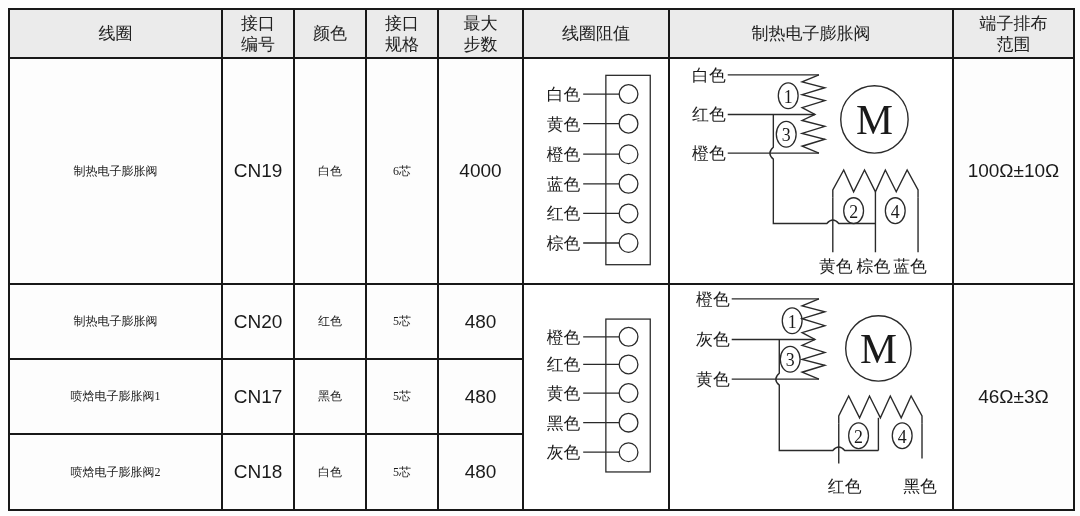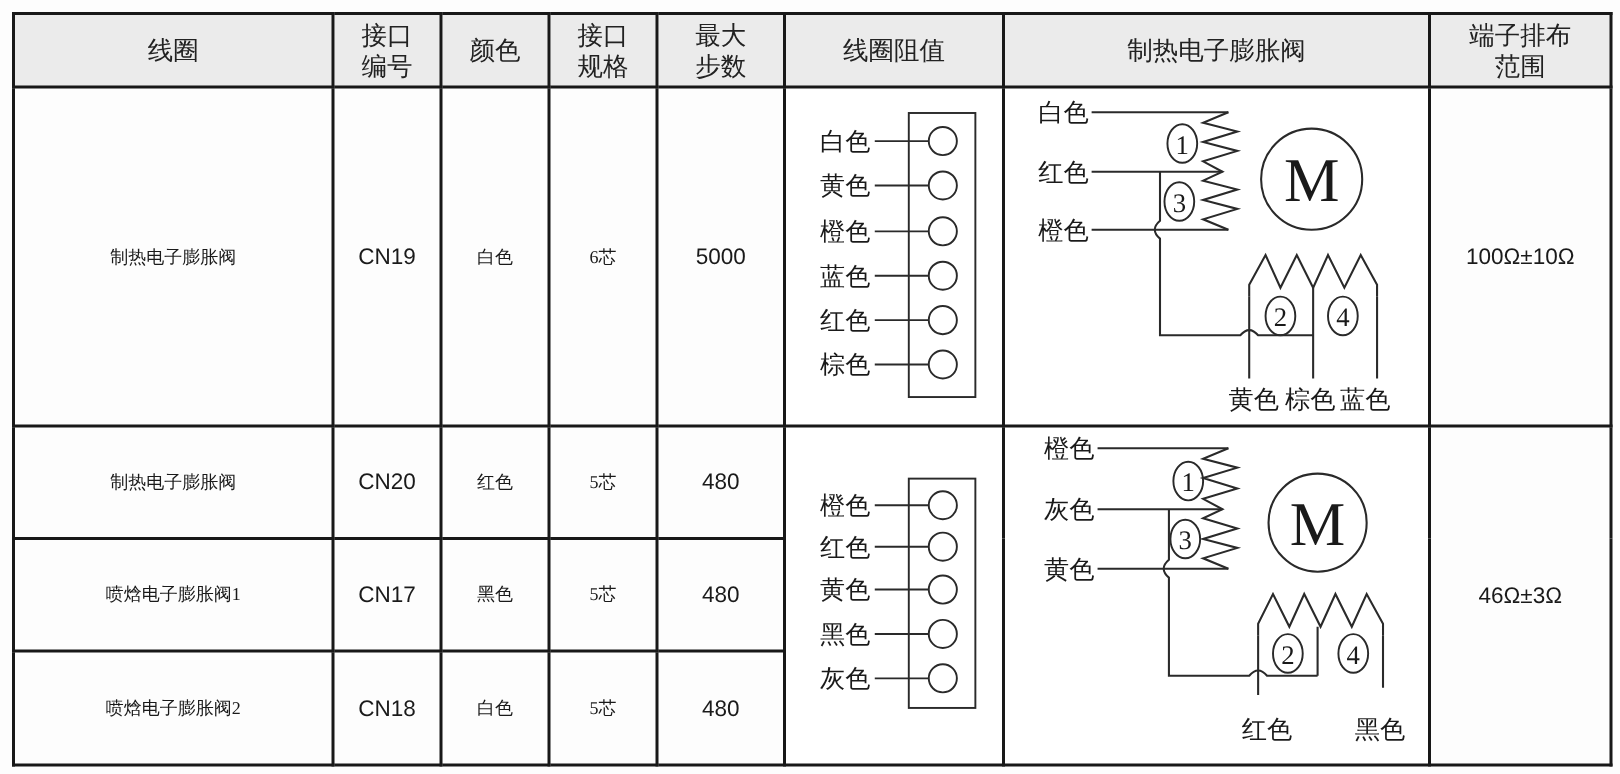--- a/index.html
+++ b/index.html
@@ -5,21 +5,21 @@
   html,body{margin:0;padding:0;background:#fdfdfd;}
   body{width:1080px;height:516px;position:relative;overflow:hidden;
        font-family:"Liberation Serif","DejaVu Serif",serif;color:#1a1a1a;}
   .wrap{position:absolute;left:8px;top:8px;}
   table{border-collapse:collapse;table-layout:fixed;border-radius:11px;}
   th,td{border:2px solid #181818;text-align:center;vertical-align:middle;
         padding:0;overflow:hidden;}
   th{background:#ebebeb;font-weight:normal;font-size:17px;line-height:21px;
      white-space:pre-line;color:#222;}
   td.cjk{font-size:12px;}
-  td.lat{font-family:"Liberation Sans","DejaVu Sans",sans-serif;font-size:15px;}
+  td.lat{font-family:"Liberation Sans","DejaVu Sans",sans-serif;font-size:19px;}
   td.diag{background:#fff;}
   svg{display:block;margin:0 auto;}
   svg text{font-family:"Liberation Serif","DejaVu Serif",serif;fill:#1a1a1a;}
   .ln{fill:none;stroke:#2a2a2a;stroke-width:1.4;}
   .lnt{fill:none;stroke:#2a2a2a;stroke-width:1.3;}
 </style>
 </head>
 <body>
 
 <div class="wrap">
@@ -49,21 +49,21 @@
     <th>制热电子膨胀阀</th>
     <th>端子排布
 范围</th>
   </tr>
 
   <tr style="height:226px">
     <td class="cjk">制热电子膨胀阀</td>
     <td class="lat">CN19</td>
     <td class="cjk">白色</td>
     <td class="cjk">6芯</td>
-    <td class="lat">5000</td>
+    <td class="lat">4000</td>
 
     <td class="diag">
       <svg width="144" height="224" viewBox="0 0 146 226">
         <rect class="lnt" x="83" y="16" width="45" height="192"></rect>
         <g>
           <text x="57" y="41" font-size="17" text-anchor="end">白色</text>
           <line class="lnt" x1="60" y1="35" x2="96.5" y2="35"></line>
                 <circle class="lnt" cx="106" cy="35" r="9.5"></circle>
           <text x="57" y="71" font-size="17" text-anchor="end">黄色</text>
           <line class="lnt" x1="60" y1="65" x2="96.5" y2="65"></line>

